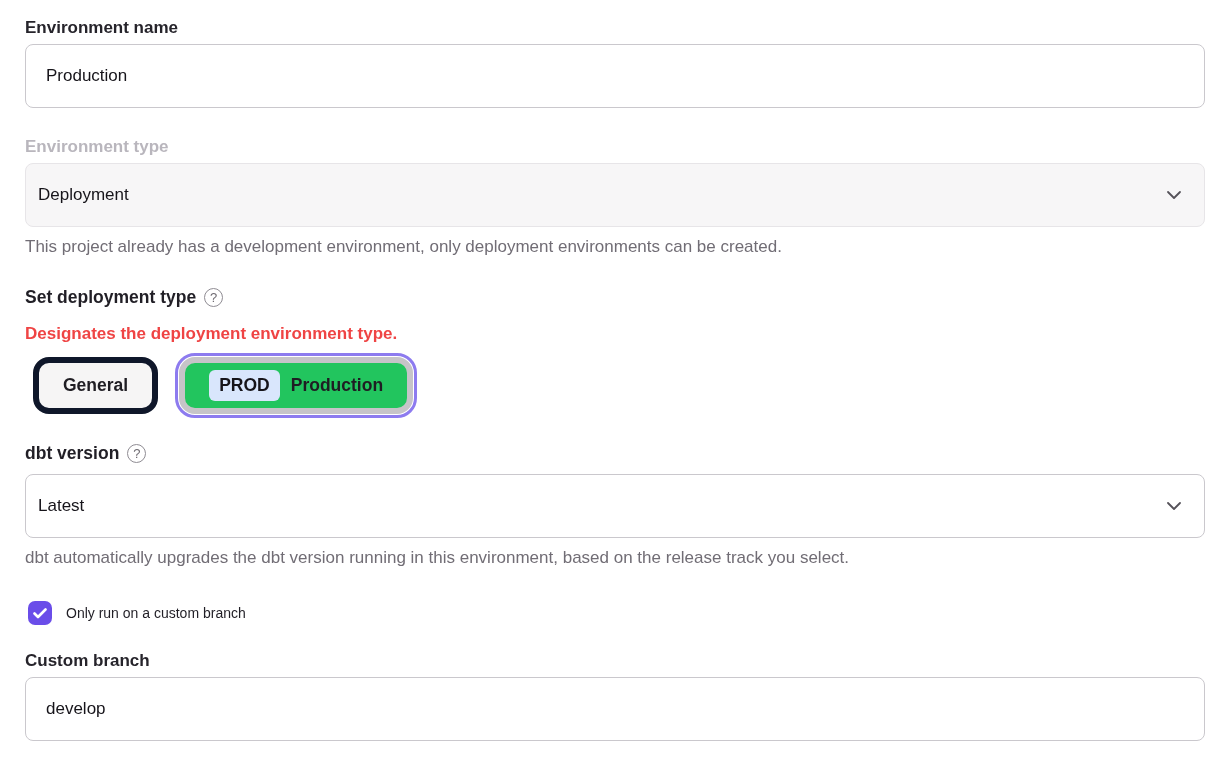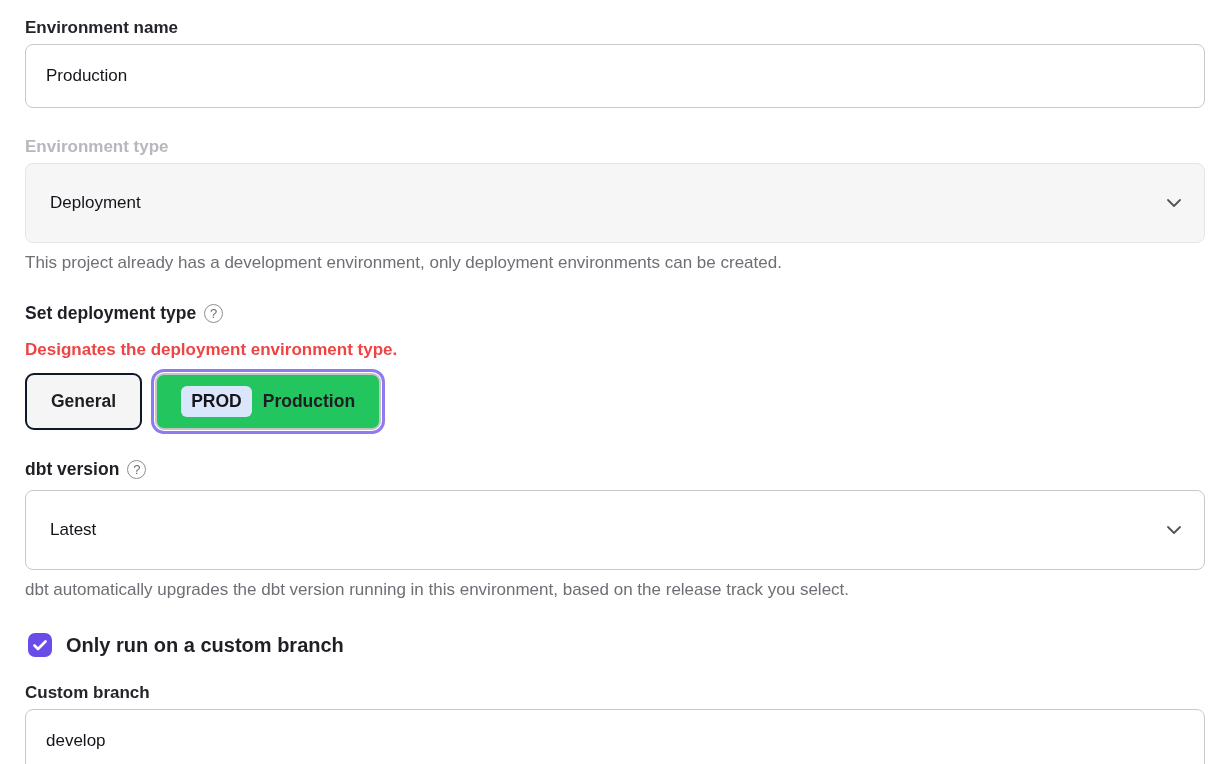--- a/index.html
+++ b/index.html
@@ -27,27 +27,27 @@
     font-size: 17px;
     color: #16141a;
     padding: 0 20px;
     outline: none;
     display: block;
   }
 
   .select {
     position: relative;
     width: 1180px;
-    height: 80px;
+    height: 64px;
     border: 1px solid #cac8cd;
     border-radius: 8px;
     background: #ffffff;
     display: flex;
     align-items: center;
-    padding: 0 24px;
+    padding: 0 12px;
     cursor: pointer;
   }
   .select.disabled {
     background: #f7f6f7;
     border-color: #e7e5e8;
     cursor: default;
   }
   .select-value { font-size: 17px; color: #16141a; }
   .chevron {
     position: absolute;
@@ -96,27 +96,28 @@
     font-weight: bold;
   }
 
   .btn-row { display: flex; gap: 13px; margin-top: 12px; }
   .type-btn {
     display: inline-flex;
     align-items: center;
     height: 57px;
     padding: 0 24px;
     background: #f6f5f5;
-    border: 2px solid #0f172a;
-    border-radius: 9px;
+    border: 6px solid #0f172a;
+    border-radius: 16px;
     font-family: "Liberation Sans", sans-serif;
     font-size: 17.5px;
     font-weight: 600;
     color: #1f1d23;
     cursor: pointer;
+    margin-left: 8px;
   }
   .type-btn .badge {
     display: inline-flex;
     align-items: center;
     height: 31px;
     padding: 0 10px;
     border-radius: 6px;
     margin-right: 11px;
     font-size: 17.5px;
     font-weight: 600;
@@ -137,22 +138,22 @@
     border-radius: 7px;
     background: #6a4de9;
     display: inline-flex;
     align-items: center;
     justify-content: center;
     cursor: pointer;
     flex: none;
   }
   .check-label {
     margin-left: 14px;
-    font-size: 20px;
-    font-weight: 700;
+    font-size: 14px;
+    font-weight: 400;
     color: #211f26;
     cursor: pointer;
   }
 
   .mt-custom-label { margin-top: 25px; }
 </style>
 </head>
 <body>
 
 <div class="page">

